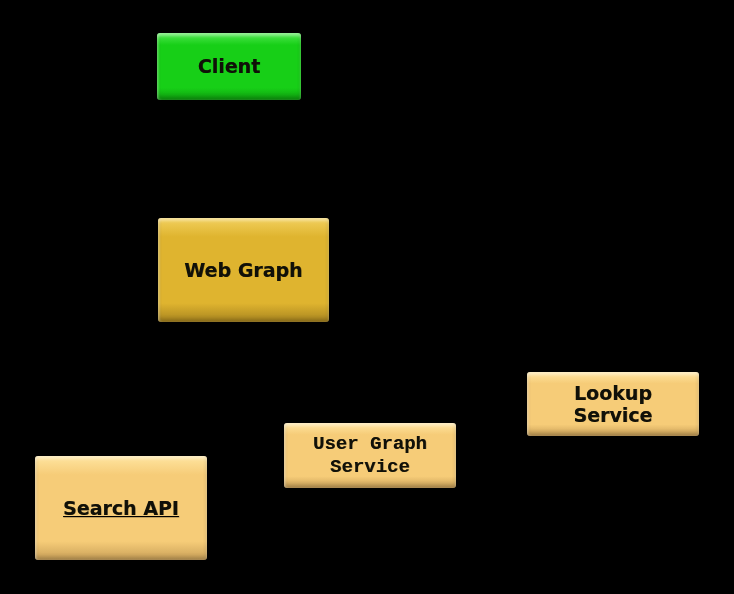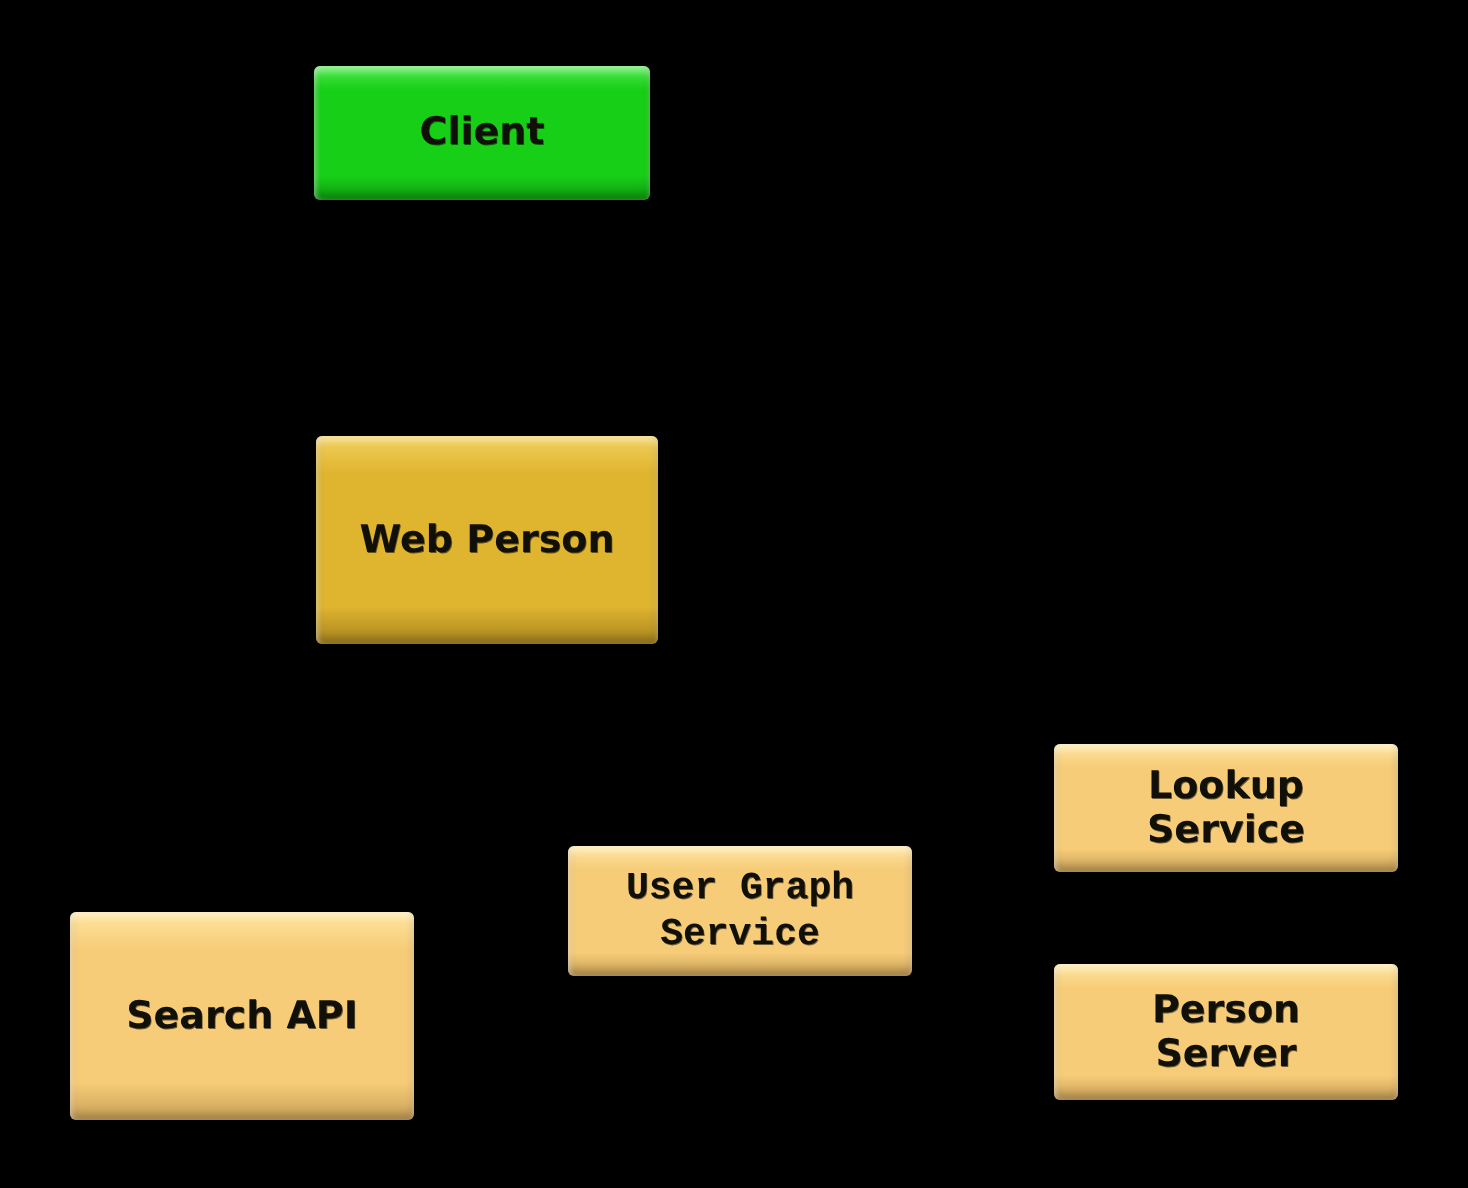--- a/index.html
+++ b/index.html
@@ -36,22 +36,20 @@
   .node-label {
     display: block;
     padding: 0 6px;
     text-shadow: 0.4px 0.4px 0 rgba(0,0,0,0.55);
   }
 </style>
 </head>
 <body>
 
 <div id="stage" style="background: rgb(0, 0, 0);">
-    <div class="node" style="left: 157px; top: 33px; width: 168px; height: 67px; background: linear-gradient(rgb(79, 232, 79) 0%, rgb(23, 207, 23) 18%, rgb(23, 207, 23) 82%, rgb(14, 158, 14) 100%);"><span class="node-label" style="color: rgb(16, 16, 8);">Client</span></div>
-    <div class="node" style="left: 158px; top: 218px; width: 171px; height: 104px; background: linear-gradient(rgb(242, 208, 94) 0%, rgb(223, 180, 47) 18%, rgb(223, 180, 47) 82%, rgb(168, 132, 31) 100%);"><span class="node-label" style="color: rgb(16, 16, 8);">Web Person</span></div>
-    <div class="node" style="left: 35px; top: 456px; width: 172px; height: 104px; background: linear-gradient(rgb(255, 229, 160) 0%, rgb(246, 204, 120) 18%, rgb(246, 204, 120) 82%, rgb(201, 160, 88) 100%);"><span class="node-label" style="color: rgb(16, 16, 8);">Search API</span></div>
+    <div class="node" style="left: 157px; top: 33px; width: 144px; height: 67px; background: linear-gradient(rgb(79, 232, 79) 0%, rgb(23, 207, 23) 18%, rgb(23, 207, 23) 82%, rgb(14, 158, 14) 100%);"><span class="node-label" style="color: rgb(16, 16, 8);">Client</span></div>
+    <div class="node" style="left: 158px; top: 218px; width: 171px; height: 104px; background: linear-gradient(rgb(242, 208, 94) 0%, rgb(223, 180, 47) 18%, rgb(223, 180, 47) 82%, rgb(168, 132, 31) 100%);"><span class="node-label" style="color: rgb(16, 16, 8);">Web Graph</span></div>
+    <div class="node" style="left: 35px; top: 456px; width: 172px; height: 104px; background: linear-gradient(rgb(255, 229, 160) 0%, rgb(246, 204, 120) 18%, rgb(246, 204, 120) 82%, rgb(201, 160, 88) 100%); text-decoration: underline;"><span class="node-label" style="color: rgb(16, 16, 8);">Search API</span></div>
     <div class="node" style="left: 284px; top: 423px; width: 172px; height: 65px; background: linear-gradient(rgb(255, 229, 160) 0%, rgb(246, 204, 120) 18%, rgb(246, 204, 120) 82%, rgb(201, 160, 88) 100%);"><span class="node-label" style="color: rgb(16, 16, 8); font-family: Liberation Mono, monospace;">User Graph
 Service</span></div>
     <div class="node" style="left: 527px; top: 372px; width: 172px; height: 64px; background: linear-gradient(rgb(255, 229, 160) 0%, rgb(246, 204, 120) 18%, rgb(246, 204, 120) 82%, rgb(201, 160, 88) 100%);"><span class="node-label" style="color: rgb(16, 16, 8);">Lookup
 Service</span></div>
-    <div class="node" style="left: 527px; top: 482px; width: 172px; height: 68px; background: linear-gradient(rgb(255, 229, 160) 0%, rgb(246, 204, 120) 18%, rgb(246, 204, 120) 82%, rgb(201, 160, 88) 100%);"><span class="node-label" style="color: rgb(16, 16, 8);">Person
-Server</span></div>
   </div>
 
 </body></html>

